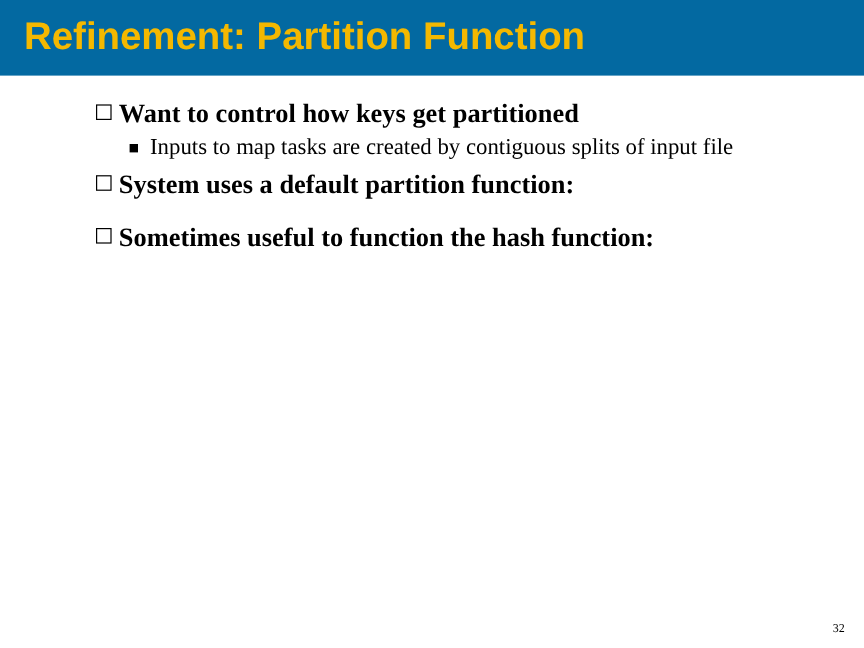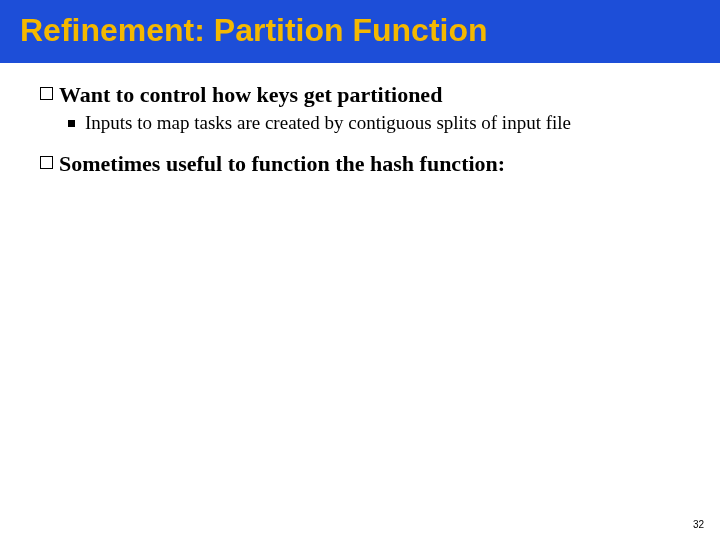--- a/index.html
+++ b/index.html
@@ -6,29 +6,30 @@
   body {
     width: 720px;
     height: 540px;
     background: #ffffff;
     font-family: Georgia, 'Times New Roman', serif;
     color: #000;
     position: relative;
     overflow: hidden;
   }
   .title-bar {
-    background: #1d4ed8;
+    background: #0369a1;
     color: #f4b800;
     font-weight: bold;
     font-size: 32px;
     padding: 12px 20px 14px 20px;
     font-family: 'Segoe UI', Tahoma, sans-serif;
   }
   .content {
     padding: 12px 30px 0 40px;
+    margin-left: 40px;
   }
   .l1 {
     font-family: Georgia, serif;
     font-weight: bold;
     font-size: 22px;
     margin-top: 6px;
     display: flex;
     align-items: flex-start;
   }
   .l1 .marker {
@@ -63,21 +64,21 @@
   .l2 .txt { flex: 1; }
   .code {
     font-family: Arial, Helvetica, sans-serif;
   }
   .italic { font-style: italic; }
   .page-num {
     position: absolute;
     right: 16px;
     bottom: 10px;
     font-size: 10px;
-    font-family: Liberation Sans, sans-serif;
+    font-family: Liberation Serif, serif;
     color: #000;
   }
   .spacer { height: 10px; }
 </style>
 </head>
 <body>
 
 <div class="title-bar">Refinement: Partition Function</div>
 
 <div class="content">
@@ -86,20 +87,24 @@
     <span class="marker"></span>
     <span class="txt">Want to control how keys get partitioned</span>
   </div>
 
   <div class="l2">
     <span class="marker"></span>
     <span class="txt">Inputs to map tasks are created by contiguous splits of input file</span>
   </div>
 
 
+  <div class="l1">
+    <span class="marker"></span>
+    <span class="txt">System uses a default partition function:</span>
+  </div>
 
 
   <div class="spacer"></div>
 
   <div class="l1">
     <span class="marker"></span>
     <span class="txt">Sometimes useful to function the hash function:</span>
   </div>
 
 

